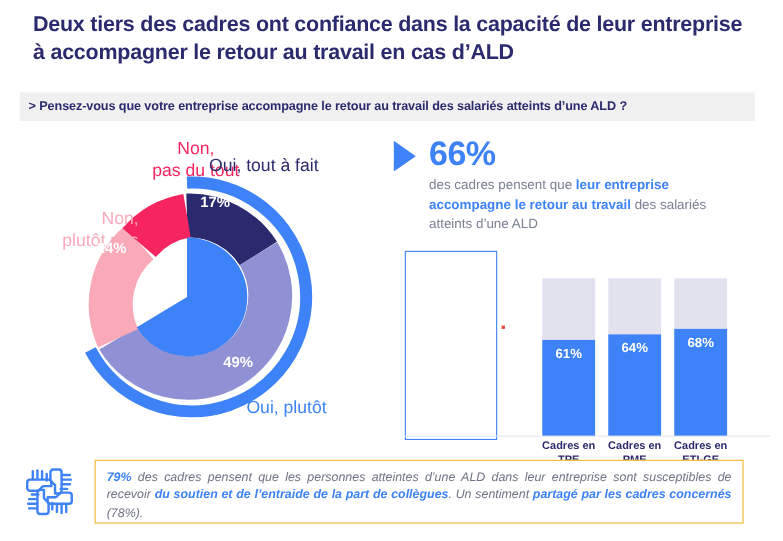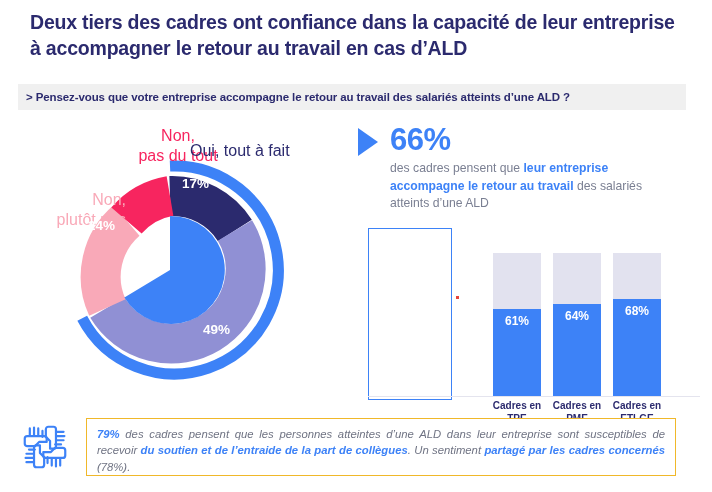--- a/index.html
+++ b/index.html
@@ -141,20 +141,21 @@
       </g>
 
       <path fill="#3d82f7" d="M 152 152 L 152 98 A 54 54 0 1 1 106.4 179.6 Z"></path>
     </svg>
 
     <div class="donut-label lbl-non-pdt">Non,
 pas du tout</div>
     <div class="donut-label lbl-oui-tf">Oui, tout à fait</div>
     <div class="donut-label lbl-non-pp">Non,
 plutôt pas</div>
+    <div class="donut-label lbl-oui-p">Oui, plutôt</div>
 
     <div class="pct pct-17">17%</div>
     <div class="pct pct-10">10%</div>
     <div class="pct pct-24">24%</div>
     <div class="pct pct-49">49%</div>
   </div>
 
   <div class="arrow"></div>
 
   <div class="stat-big">66%</div>

